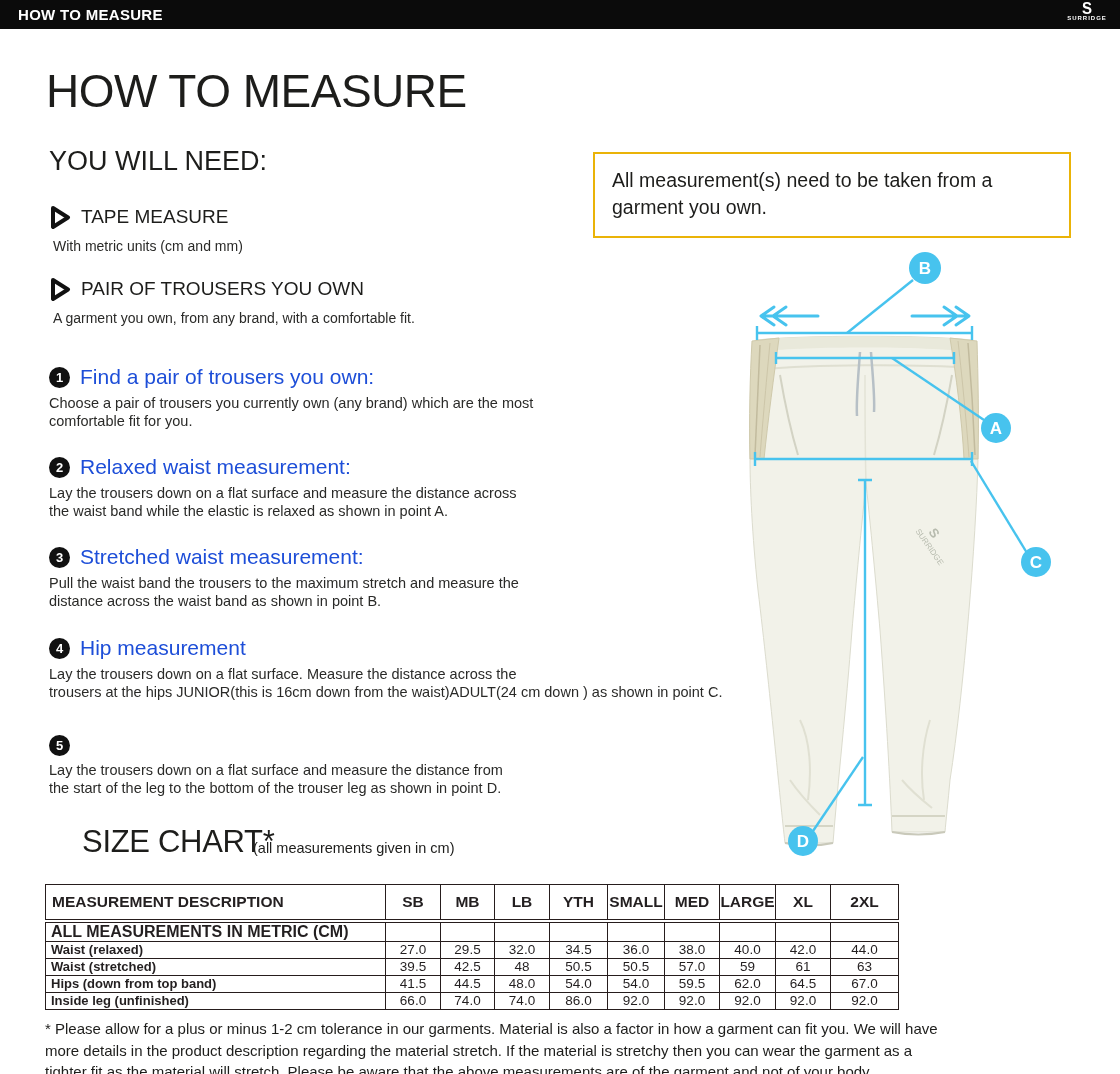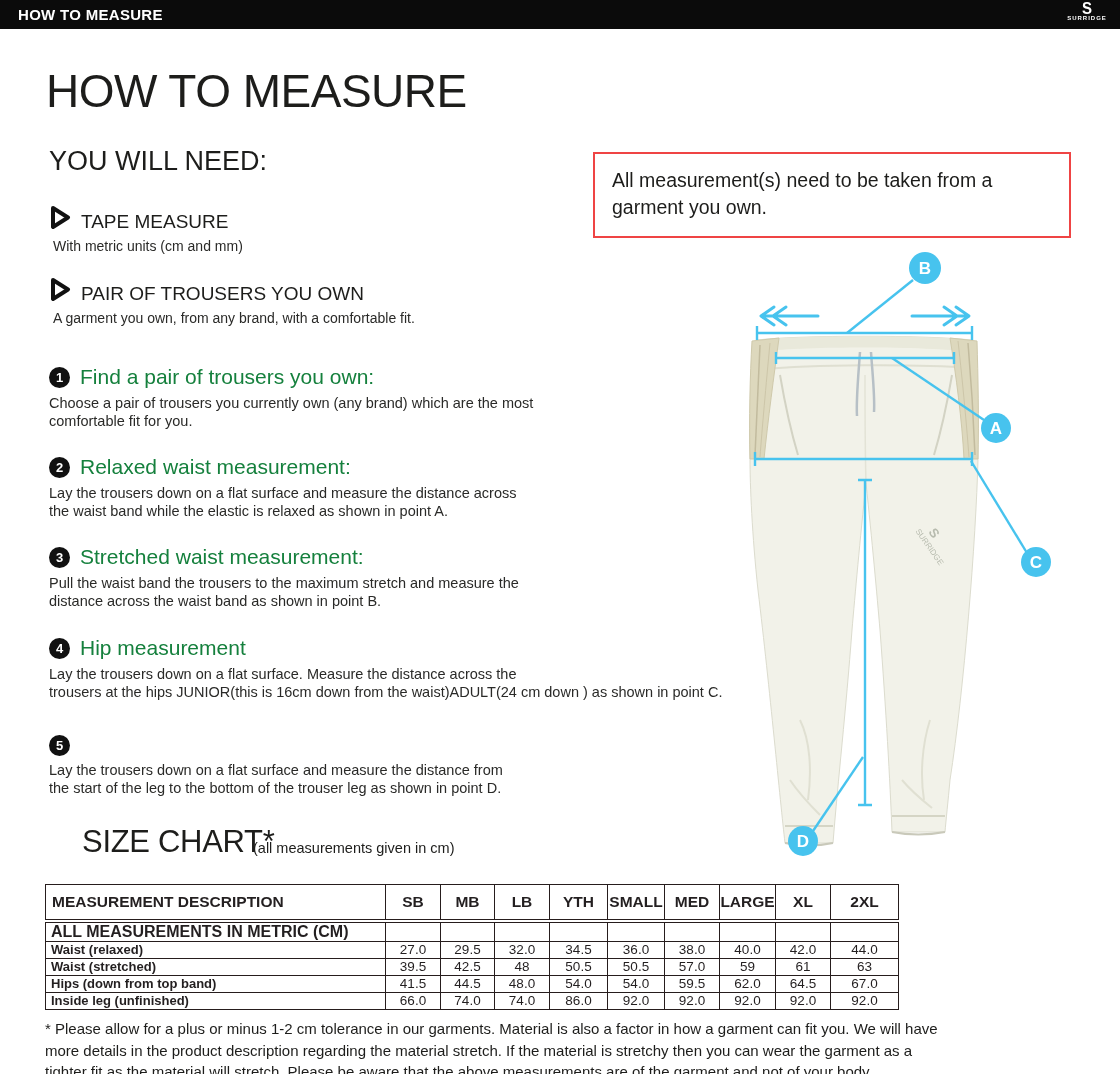--- a/index.html
+++ b/index.html
@@ -12,32 +12,32 @@
   .topbar { position:absolute; left:0; top:0; width:1120px; height:29px; background:#0b0b0b; }
   .topbar-title { position:absolute; left:18px; top:6px; color:#ffffff; font-size:15px; font-weight:bold; letter-spacing:.3px; }
   .brand-logo { position:absolute; right:10px; top:1px; width:46px; text-align:center; color:#fff; }
   .brand-s { font-size:15px; font-weight:bold; line-height:14px; display:block; transform:scaleY(1.15); }
   .brand-name { font-size:6px; font-weight:bold; letter-spacing:1px; display:block; line-height:7px; }
   
   .page-title { position:absolute; left:46px; top:64px; font-size:46px; letter-spacing:-.5px; color:#1d1d1b; }
   .ywn-heading { position:absolute; left:49px; top:146px; font-size:27px; color:#1d1d1b; }
   
   .need-item { position:absolute; left:50px; }
-  .need-head { display:flex; align-items:flex-end; gap:10px; }
+  .need-head { display:flex; align-items:flex-start; gap:10px; }
   .need-title { font-size:19px; color:#1d1d1b; }
   .need-desc { font-size:14px; margin-top:5px; margin-left:3px; color:#2a2a28; }
   
   .step { position:absolute; left:49px; }
   .step-head { display:flex; align-items:center; gap:10px; }
   .badge { width:21px; height:21px; border-radius:50%; background:#111; color:#fff; font-size:13px; font-weight:bold;
            display:flex; align-items:center; justify-content:center; flex:0 0 21px; }
-  .step-title { font-size:21px; color:#15803d; }
+  .step-title { font-size:21px; color:#1d4ed8; }
   .step-desc { margin-top:6px; font-size:14.5px; line-height:17.5px; white-space:pre-line; color:#2a2a28; }
   
-  .note-box { position:absolute; left:593px; top:152px; width:478px; border:2px solid #ef4444; padding:13px 17px 15px 17px; }
+  .note-box { position:absolute; left:593px; top:152px; width:478px; border:2px solid #eab308; padding:13px 17px 15px 17px; }
   .note-text { font-size:19.5px; line-height:27px; white-space:pre-line; color:#1d1d1b; }
   
   .size-heading { position:absolute; left:46px; top:824px; font-size:31px; letter-spacing:-.3px; color:#1d1d1b;margin-left:36px; }
   .size-sub { position:absolute; left:253px; top:840px; font-size:14.5px; color:#1d1d1b; }
   .size-table-wrap { position:absolute; left:45px; top:884px; }
   table.size-table { border-collapse:collapse; table-layout:fixed; width:853px; }
   .size-table th, .size-table td { border:1.6px solid #261d1d; overflow:hidden; white-space:nowrap; }
   .size-table thead th { font-size:15.5px; font-weight:bold; height:36px; text-align:center; border-bottom:4px double #261d1d; }
   .size-table thead th:first-child { text-align:left; padding-left:6px; }
   .size-table tr.subheader-row td { height:15px; font-size:16px; font-weight:bold; padding-left:5px; }

